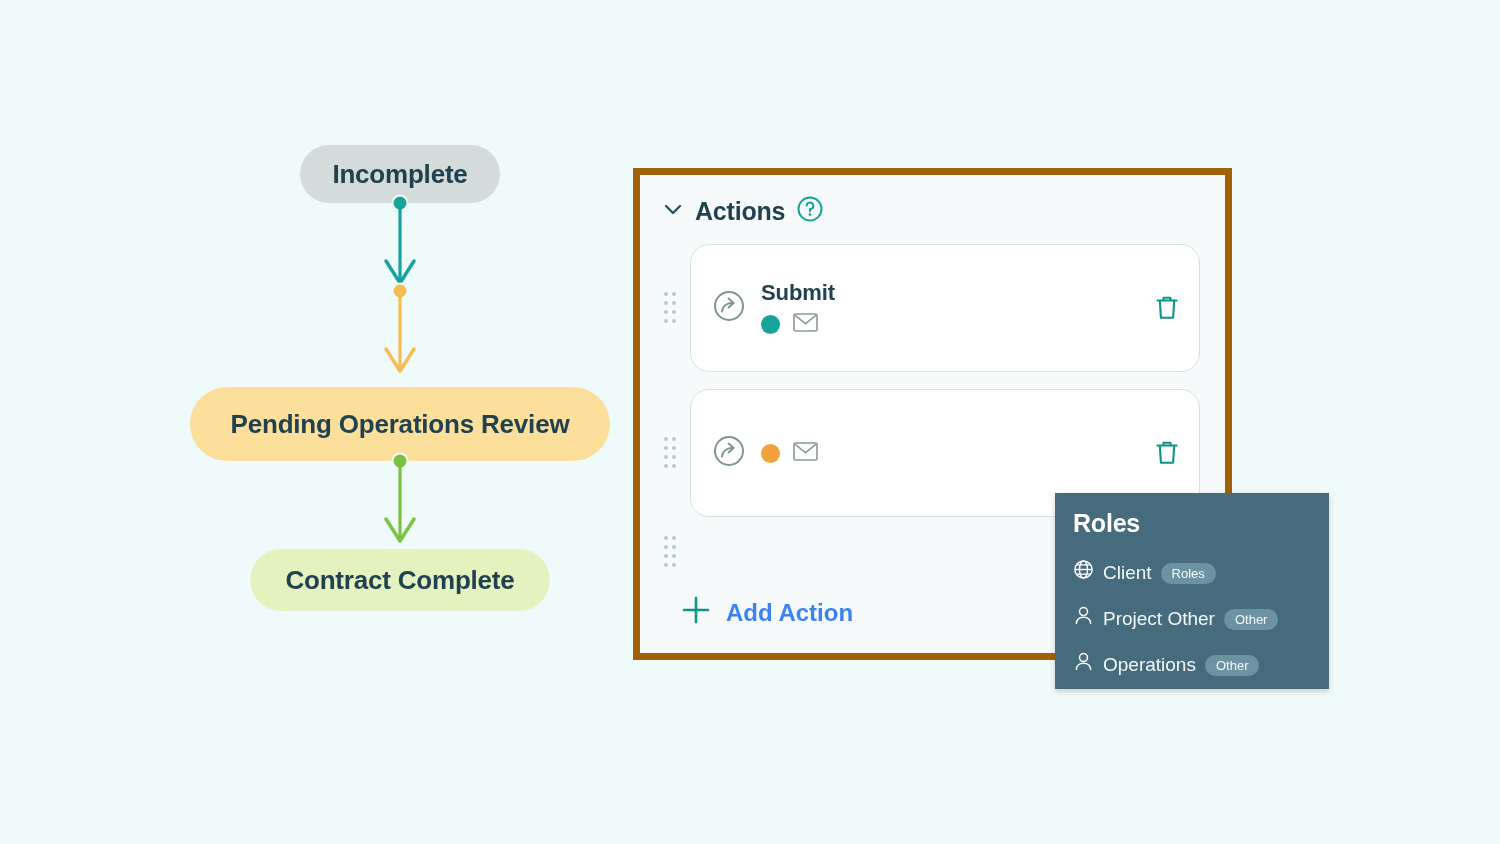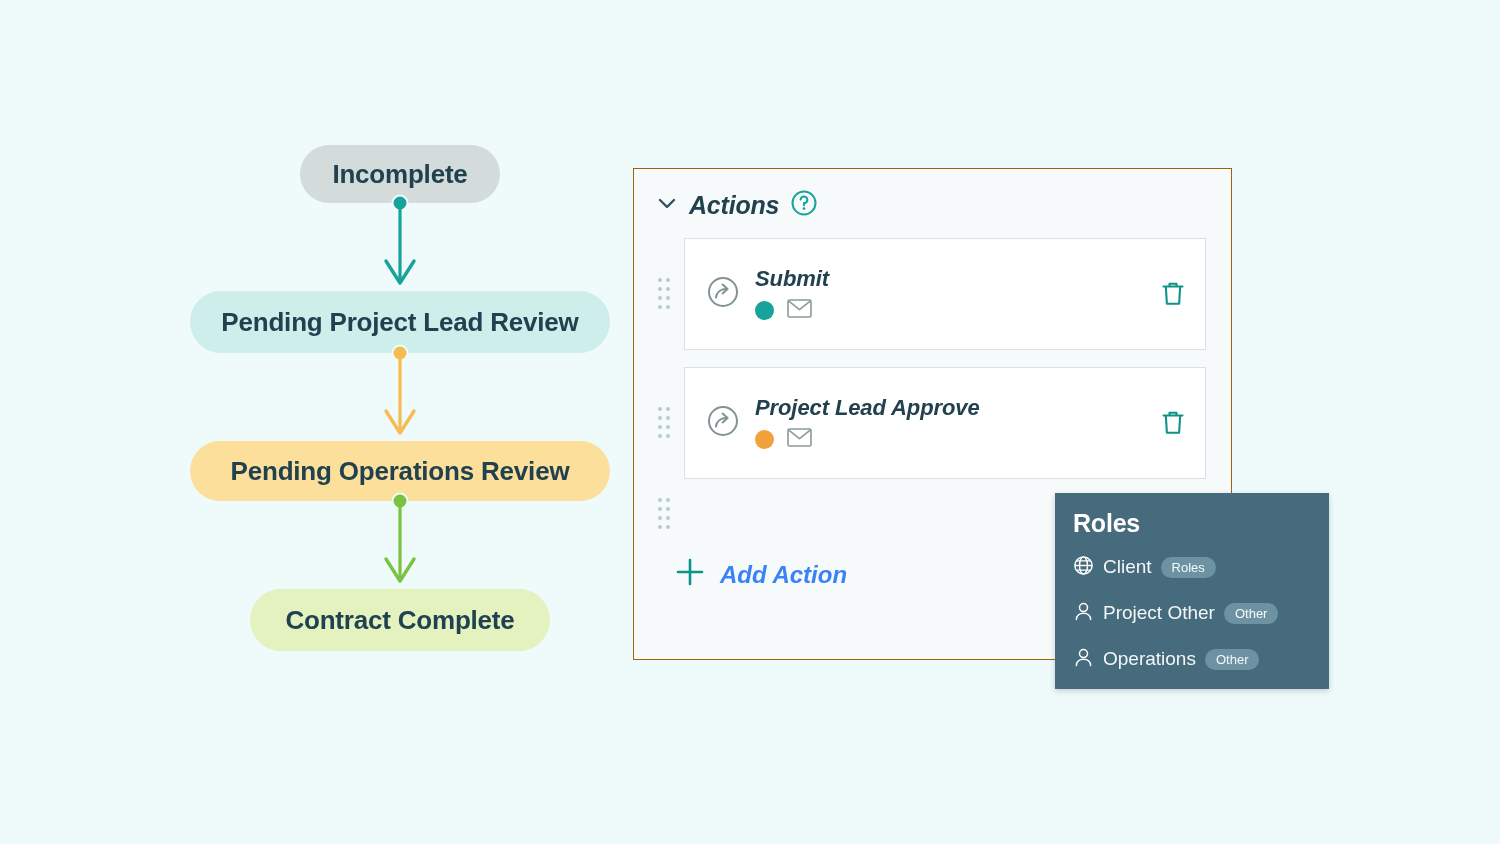--- a/index.html
+++ b/index.html
@@ -35,21 +35,21 @@
     font-weight: bold;
     letter-spacing: -0.2px;
     display: flex;
     align-items: center;
     justify-content: center;
     white-space: nowrap;
     box-sizing: border-box;
   }
   .wf-node.n-incomplete { width: 200px; height: 58px; background: #d3dbdb; }
   .wf-node.n-lead       { width: 420px; height: 62px; background: #cdeeeb; }
-  .wf-node.n-ops        { width: 420px; height: 60px; background: #fcdf9b; }
+  .wf-node.n-ops        { width: 420px; height: 74px; background: #fcdf9b; margin-top: 8px; }
   .wf-node.n-complete   { width: 300px; height: 62px; background: #e4f2c0; }
 
   .wf-connector {
     position: relative;
     width: 40px;
     height: 88px;
     margin: 0 auto;
   }
   .wf-connector .c-dot {
     position: absolute;
@@ -64,23 +64,22 @@
   .wf-connector svg { position: absolute; left: 0; top: 0; }
 
   
   #actions-panel {
     position: absolute;
     left: 633px;
     top: 168px;
     width: 599px;
     height: 492px;
     background: #f7fafa;
-    border: 1px solid #a16207;
+    border: 7px solid #a16207;
     box-sizing: border-box;
-    font-style: italic;
   }
   #actions-header {
     display: flex;
     align-items: center;
     gap: 11px;
     padding: 20px 0 0 22px;
   }
   #actions-header .chev { display: block; }
   .panel-title {
     font-size: 25px;
@@ -100,22 +99,22 @@
     display: flex;
     justify-content: center;
     flex: none;
   }
   .action-card {
     flex: 1;
     margin-left: 8px;
     margin-right: 25px;
     background: #ffffff;
     border: 1px solid #d7e2e2;
-    border-radius: 0;
-    height: 112px;
+    border-radius: 19px;
+    height: 128px;
     display: flex;
     align-items: center;
     padding: 0 18px 0 20px;
     box-sizing: border-box;
   }
   .action-icon { flex: none; margin-right: 14px; }
   .action-body { flex: 1; }
   .action-name {
     font-size: 22px;
     font-weight: bold;
@@ -154,21 +153,21 @@
   }
   #roles-title {
     color: #ffffff;
     font-size: 25px;
     font-weight: bold;
     letter-spacing: -0.2px;
     margin-bottom: 12px;
   }
   .role-row {
     display: flex;
-    align-items: center;
+    align-items: flex-end;
     gap: 9px;
     height: 34px;
     margin-bottom: 12px;
   }
   .role-label {
     color: #f2f7f8;
     font-size: 19px;
   }
   .role-badge {
     background: #6d93a3;
@@ -189,23 +188,20 @@
   </div>
 
   <div class="wf-connector">
     <span class="c-dot" style="background:#17a39a;"></span>
     <svg width="40" height="88" viewBox="0 0 40 88">
       <line x1="20" y1="2" x2="20" y2="80" stroke="#17a39a" stroke-width="3.2"></line>
       <polyline points="6,58 20,80 34,58" fill="none" stroke="#17a39a" stroke-width="3.4" stroke-linecap="round" stroke-linejoin="round"></polyline>
     </svg>
   </div>
 
-  <div class="wf-row">
-    <div class="wf-node n-lead">Pending Project Lead Review</div>
-  </div>
 
   <div class="wf-connector">
     <span class="c-dot" style="background:#f5bd4f;"></span>
     <svg width="40" height="88" viewBox="0 0 40 88">
       <line x1="20" y1="2" x2="20" y2="80" stroke="#f5bd4f" stroke-width="3.2"></line>
       <polyline points="6,58 20,80 34,58" fill="none" stroke="#f5bd4f" stroke-width="3.4" stroke-linecap="round" stroke-linejoin="round"></polyline>
     </svg>
   </div>
 
   <div class="wf-row">
@@ -306,21 +302,20 @@
     </span>
     <div class="action-card">
       <span class="action-icon">
         <svg width="36" height="36" viewBox="0 0 36 36">
           <circle cx="18" cy="18" r="14" fill="none" stroke="#7f9494" stroke-width="2"></circle>
           <path d="M11 23.5c0.6-5.6 5-8.4 10.4-8.4" fill="none" stroke="#7f9494" stroke-width="2" stroke-linecap="round"></path>
           <polyline points="17.6,10.6 22.6,15.1 17.6,19.4" fill="none" stroke="#7f9494" stroke-width="2" stroke-linecap="round" stroke-linejoin="round"></polyline>
         </svg>
       </span>
       <div class="action-body">
-        <div class="action-name">Project Lead Approve</div>
         <div class="action-meta">
           <span class="status-dot" style="background:#f0a23c;"></span>
           <span>
             <svg width="25" height="19" viewBox="0 0 25 19">
               <rect x="1" y="1" width="23" height="17" rx="1.5" fill="none" stroke="#8a9a9a" stroke-width="1.6"></rect>
               <polyline points="1.8,2.2 12.5,10.6 23.2,2.2" fill="none" stroke="#8a9a9a" stroke-width="1.6" stroke-linejoin="round"></polyline>
             </svg>
           </span>
         </div>
       </div>

